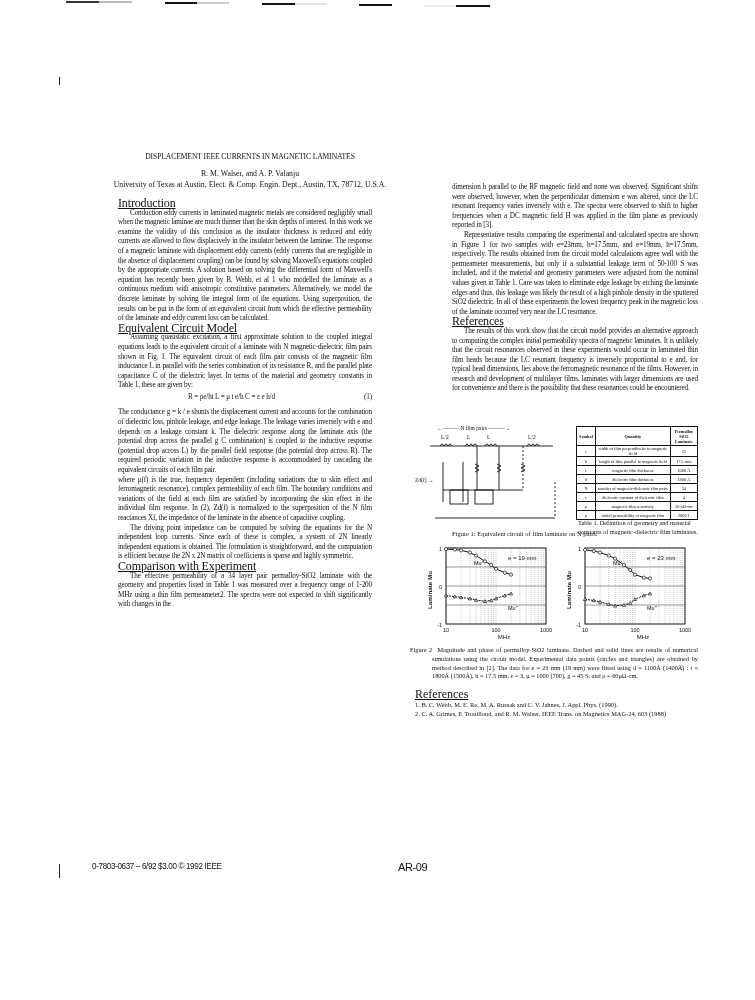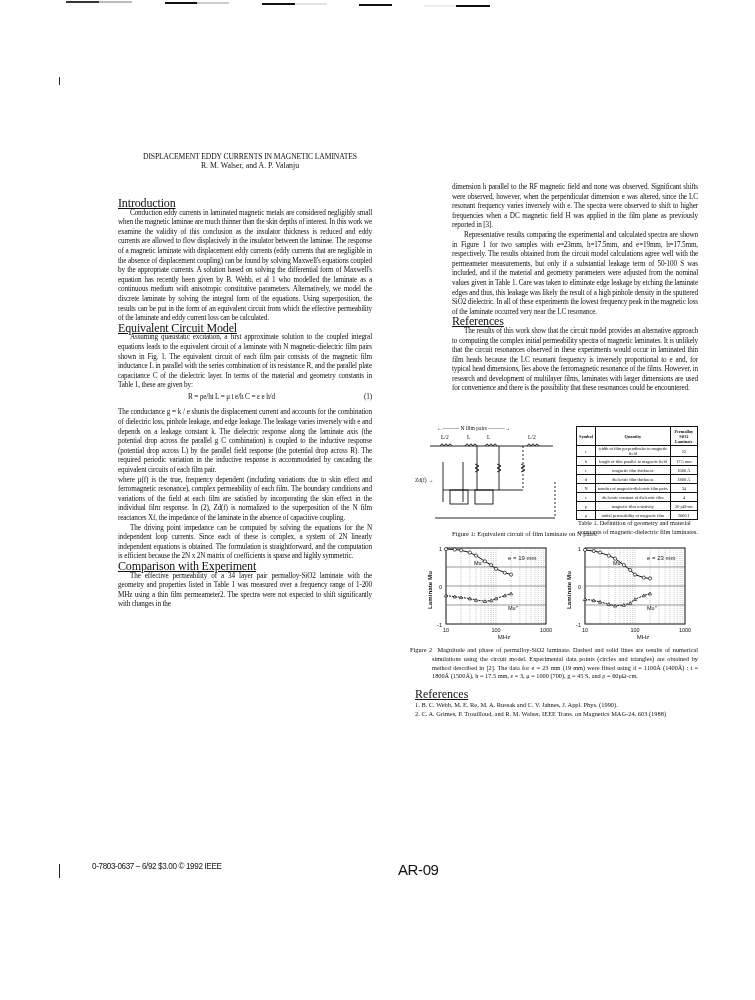--- a/index.html
+++ b/index.html
@@ -7,53 +7,54 @@
     width: 755px; height: 1000px; background: #ffffff; position: relative;
     overflow: hidden; font-family: "Liberation Serif", serif; color: #111;
   }
   .topmark { position: absolute; height: 2px; }
   .leftmark { position: absolute; left: 59px; width: 1px; background: #222; }
   .col { position: absolute; font-size: 7.2px; line-height: 9.6px; text-align: justify; letter-spacing: -0.15px; }
   .col p { margin: 0; text-indent: 12px; }
   .col p.noind { text-indent: 0; }
   .heading { text-decoration: underline; font-size: 12px; line-height: 9.6px; margin: 0; }
   .title { position: absolute; left: 100px; width: 300px; top: 152px; text-align: center; font-size: 7.6px; letter-spacing: -0.1px; }
-  .authors { position: absolute; left: 100px; width: 300px; top: 160px; text-align: center; font-size: 7.8px; line-height: 11px; }
+  .authors { position: absolute; left: 100px; width: 300px; top: 168px; text-align: center; font-size: 7.8px; line-height: 11px; }
   .eq { display: flex; justify-content: space-between; padding: 2px 0 6px 70px; text-indent: 0; gap: 16px; }
   .fig1 { position: absolute; left: 415px; top: 422px; width: 150px; height: 110px; }
   .fig1-cap { position: absolute; left: 452px; top: 530px; font-size: 6.5px; }
   .tbl { position: absolute; left: 576px; top: 426px; border-collapse: collapse; font-size: 4.3px; }
   .tbl td, .tbl th { border: 1px solid #111; padding: 0 2px; height: 8px; text-align: center; }
   .tbl th { height: 18px; font-weight: bold; }
   .tbl-cap { position: absolute; left: 578px; top: 518px; font-size: 6.3px; line-height: 9px; width: 120px; }
   .chart { position: absolute; }
   .fig2-cap { position: absolute; left: 410px; top: 646px; width: 288px; font-size: 6.3px; line-height: 8.8px; text-align: justify; }
   .fig2-cap .hang { padding-left: 22px; text-indent: -22px; margin: 0; }
   .refs { position: absolute; left: 415px; top: 690px; width: 290px; font-size: 6.4px; line-height: 9.5px; }
   .footer-left { position: absolute; left: 92px; top: 861px; font-family: "Liberation Sans", sans-serif; font-size: 9px; letter-spacing: -0.4px; transform: scaleX(0.9); transform-origin: left; }
-  .footer-right { position: absolute; left: 398px; top: 861px; font-family: "Liberation Sans", sans-serif; font-size: 15px; letter-spacing: -0.4px; }
+  .footer-right { position: absolute; left: 398px; top: 861px; font-family: "Liberation Sans", sans-serif; font-size: 11px; letter-spacing: -0.4px; }
 </style>
 </head>
 <body>
 
 <div class="topmark" style="left:66px;top:1px;width:33px;background:#333;"></div>
 <div class="topmark" style="left:99px;top:1px;width:33px;background:#bbb;"></div>
 <div class="topmark" style="left:165px;top:2px;width:32px;background:#111;"></div>
 <div class="topmark" style="left:197px;top:2px;width:32px;background:#ccc;"></div>
 <div class="topmark" style="left:262px;top:3px;width:33px;background:#111;"></div>
 <div class="topmark" style="left:295px;top:3px;width:32px;background:#e5e5e5;"></div>
 <div class="topmark" style="left:359px;top:4px;width:33px;background:#111;"></div>
 <div class="topmark" style="left:424px;top:5px;width:32px;background:#eee;"></div>
 <div class="topmark" style="left:456px;top:5px;width:34px;background:#111;"></div>
 <div class="leftmark" style="top:77px;height:8px;"></div>
 <div class="leftmark" style="top:864px;height:14px;"></div>
 
-<div class="title">DISPLACEMENT EDDY CURRENTS IN MAGNETIC LAMINATES</div>
+<div class="title">DISPLACEMENT IEEE CURRENTS IN MAGNETIC LAMINATES</div>
 <div class="authors">
   <div>R. M. Walser, and A. P. Valanju</div>
+  <div>University of Texas at Austin, Elect. &amp; Comp. Engin. Dept., Austin, TX, 78712, U.S.A.</div>
 </div>
 
 <div class="col" style="left:118px;top:199px;width:254px;">
   <div class="heading">Introduction</div>
   <p>Conduction eddy currents in laminated magnetic metals are considered negligibly small when the magnetic laminae are much thinner than the skin depths of interest. In this work we examine the validity of this conclusion as the insulator thickness is reduced and eddy currents are allowed to flow displacively in the insulator between the laminae. The response of a magnetic laminate with displacement eddy currents (eddy currents that are negligible in the absence of displacement coupling) can be found by solving Maxwell's equations coupled by the appropriate currents. A solution based on solving the differential form of Maxwell's equation has recently been given by B. Webb, et al 1 who modelled the laminate as a continuous medium with anisotropic constitutive parameters. Alternatively, we model the discrete laminate by solving the integral form of the equations. Using superposition, the results can be put in the form of an equivalent circuit from which the effective permeability of the laminate and eddy current loss can be calculated.</p>
   <div class="heading">Equivalent Circuit Model</div>
   <p>Assuming quasistatic excitation, a first approximate solution to the coupled integral equations leads to the equivalent circuit of a laminate with N magnetic-dielectric film pairs shown in Fig. 1. The equivalent circuit of each film pair consists of the magnetic film inductance L in parallel with the series combination of its resistance R, and the parallel plate capacitance C of the dielectric layer. In terms of the material and geometry constants in Table 1, these are given by:</p>
   <div class="eq">
     <span>R = ρe/ht      L = μ t e/h      C = ε e h/d</span>
     <span>(1)</span>

